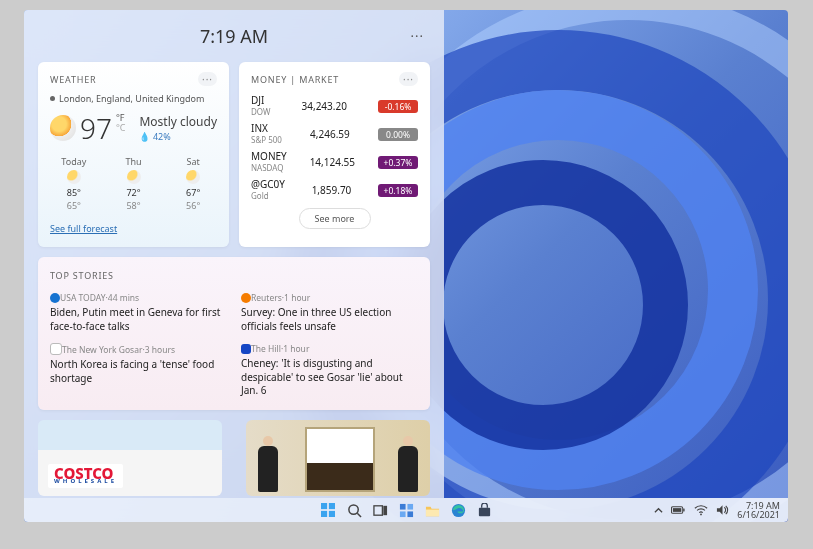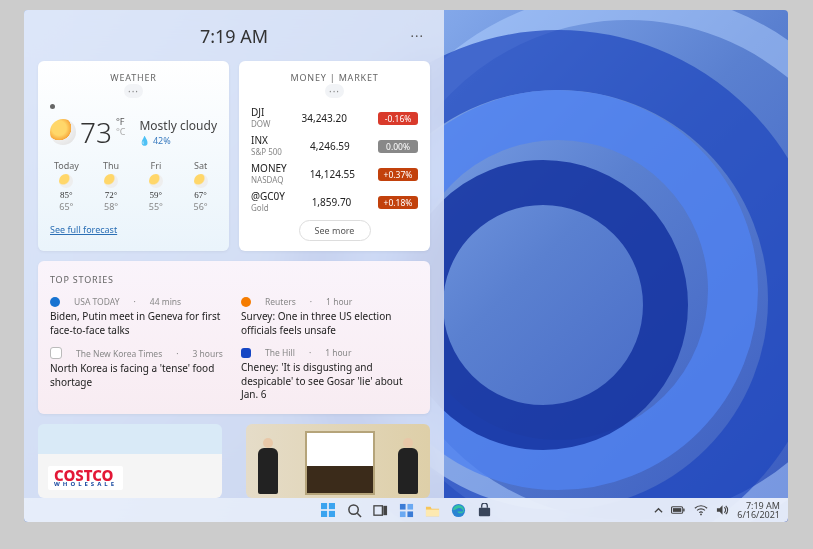--- a/index.html
+++ b/index.html
@@ -81,54 +81,54 @@
     .card {
       flex: 1;
       background: #fff;
       border-radius: 6px;
       box-shadow: 0 1px 3px rgba(0,0,0,0.06);
       padding: 10px 12px;
       position: relative;
       box-sizing: border-box;
     }
     .card.weather { background: linear-gradient(180deg,#ffffff 0%, #eaf4fb 100%); }
-    .card-title-row { display:flex; align-items:center; justify-content:space-between; margin-bottom:6px;flex-direction:column;}
+    .card-title-row { display:flex; align-items:center; justify-content:space-between; margin-bottom:6px;}
     .card-title { font-size: 9px; color: #666; letter-spacing: .8px;}
     .card-more { font-size:10px; color:#888; letter-spacing: 1px; background:#f1f3f6; border-radius:10px; padding:0 4px;}
     .wx-location { font-size: 9px; color:#555; margin-bottom:4px; display:flex; align-items:center; gap:4px;}
     .wx-location .dot { width:5px; height:5px; background:#666; border-radius:50%;}
     .wx-main { display:flex; align-items:center; justify-content:space-between; margin-bottom:8px;}
     .wx-left { display:flex; align-items:center; gap:4px;}
     .wx-icon-lg { width:26px; height:26px; border-radius:50%; background: radial-gradient(circle at 35% 35%, #ffd76a 30%, #f7a83c 50%, #eee 52%, #ddd 100%);}
     .wx-temp { font-size:28px; color:#333; font-weight:300;}
     .wx-unit { font-size:9px; color:#555; align-self:flex-start; margin-top:4px; line-height:1.1;}
     .wx-desc { font-size:12px; color:#444; text-align:right;}
     .wx-hum { font-size:9px; color:#3a7bbf;}
     .wx-days { display:flex; justify-content:space-between; gap:12px; margin-bottom:8px;}
     .wx-day { flex:1; text-align:center; font-size:9px; color:#555;}
     .wx-day .dname { margin-bottom:2px; color:#666;}
     .wx-ic { width:14px; height:14px; margin:0 auto 2px; border-radius:50%; background: radial-gradient(circle at 30% 30%, #ffd76a 40%, #eee 50%);}
-    .wx-hi { color:#333;font-family:Liberation Serif, serif;}
+    .wx-hi { color:#333;}
     .wx-lo { color:#888;}
     .see-link { font-size:9px; color:#2b6fb5; cursor:pointer; padding:2px 0;text-decoration:underline;}
     .see-more-btn { margin:4px auto 0; display:block; width:70px; font-size:9px; color:#555; background:#fff; border:1px solid #ddd; border-radius:12px; padding:3px 0; text-align:center; cursor:pointer;}
     
     .stock-row { display:flex; align-items:center; justify-content:space-between; padding:3px 0;}
     .stock-sym { font-size:10px; color:#222; line-height:1.1;}
     .stock-sub { font-size:8px; color:#888;}
     .stock-price { font-size:10px; color:#222;}
     .stock-chg { font-size:8.5px; color:#fff; border-radius:3px; padding:1px 4px; min-width:32px; text-align:center;}
     .neg { background:#d93a2b;}
     .neu { background:#888;}
-    .pos { background:#c2410c;}
+    .pos { background:#701a75;}
     
     .stories-card { background: linear-gradient(180deg,#faf4fb,#f8ecf2); border-radius:6px; padding:12px; box-shadow: 0 1px 3px rgba(0,0,0,0.06); margin-bottom:10px;}
     .stories-title { font-size:9px; color:#666; letter-spacing:.8px; margin-bottom:10px;}
     .stories-grid { display:grid; grid-template-columns: 1fr 1fr; gap:10px 14px;}
-    .story .meta { font-size:8.5px; color:#888; display:flex; align-items:center; gap:14px; margin-bottom:3px;}
+    .story .meta { font-size:8.5px; color:#888; display:flex; align-items:center; gap:0; margin-bottom:3px;}
     .src-ic { width:10px; height:10px; border-radius:3px; display:inline-block;}
     .src-usa { background:#1773d1; border-radius:50%;}
     .src-reu { background:#f57c00; border-radius:50%;}
     .src-nyt { background:#fff; border:1px solid #bbb;}
     .src-hill { background:#1546c4;}
     .story .headline { font-size:10px; color:#222; line-height:1.35;}
     
     .thumbs-row { display:flex; gap:24px; height:76px; overflow:hidden;}
     .thumb { flex:1; border-radius:6px; overflow:hidden; position:relative;}
     .thumb.costco { background: linear-gradient(180deg,#d9eaf7 40%, #f5f5f5 40%);}
@@ -176,25 +176,26 @@
 
     <div class="cards-row">
 
       <div class="card weather">
         <div class="card-title-row">
           <span class="card-title">WEATHER</span>
           <span class="card-more">···</span>
         </div>
         <div class="wx-location">
           <span class="dot"></span>
+          <span>London, England, United Kingdom</span>
         </div>
         <div class="wx-main">
           <div class="wx-left">
             <div class="wx-icon-lg"></div>
-            <span class="wx-temp">73</span>
+            <span class="wx-temp">97</span>
             <span class="wx-unit">
               <span>°F</span><br><span style="color:#aaa">°C</span>
             </span>
           </div>
           <div>
             <div class="wx-desc">Mostly cloudy</div>
             <div class="wx-hum">💧 42%</div>
           </div>
         </div>
         <div class="wx-days">
@@ -202,26 +203,20 @@
             <div class="dname">Today</div>
             <div class="wx-ic"></div>
             <div class="wx-hi">85°</div>
             <div class="wx-lo">65°</div>
           </div>
           <div class="wx-day">
             <div class="dname">Thu</div>
             <div class="wx-ic"></div>
             <div class="wx-hi">72°</div>
             <div class="wx-lo">58°</div>
-          </div>
-          <div class="wx-day">
-            <div class="dname">Fri</div>
-            <div class="wx-ic"></div>
-            <div class="wx-hi">59°</div>
-            <div class="wx-lo">55°</div>
           </div>
           <div class="wx-day">
             <div class="dname">Sat</div>
             <div class="wx-ic"></div>
             <div class="wx-hi">67°</div>
             <div class="wx-lo">56°</div>
           </div>
         </div>
         <div class="see-link">See full forecast</div>
       </div>
@@ -274,21 +269,21 @@
       <div class="stories-grid">
         <div class="story">
           <div class="meta"><span class="src-ic src-usa"></span><span>USA TODAY</span> · <span>44 mins</span></div>
           <div class="headline">Biden, Putin meet in Geneva for first face-to-face talks</div>
         </div>
         <div class="story">
           <div class="meta"><span class="src-ic src-reu"></span><span>Reuters</span> · <span>1 hour</span></div>
           <div class="headline">Survey: One in three US election officials feels unsafe</div>
         </div>
         <div class="story">
-          <div class="meta"><span class="src-ic src-nyt"></span><span>The New Korea Times</span> · <span>3 hours</span></div>
+          <div class="meta"><span class="src-ic src-nyt"></span><span>The New York Gosar</span> · <span>3 hours</span></div>
           <div class="headline">North Korea is facing a 'tense' food shortage</div>
         </div>
         <div class="story">
           <div class="meta"><span class="src-ic src-hill"></span><span>The Hill</span> · <span>1 hour</span></div>
           <div class="headline">Cheney: 'It is disgusting and despicable' to see Gosar 'lie' about Jan. 6</div>
         </div>
       </div>
     </div>
 
     <div class="thumbs-row">

